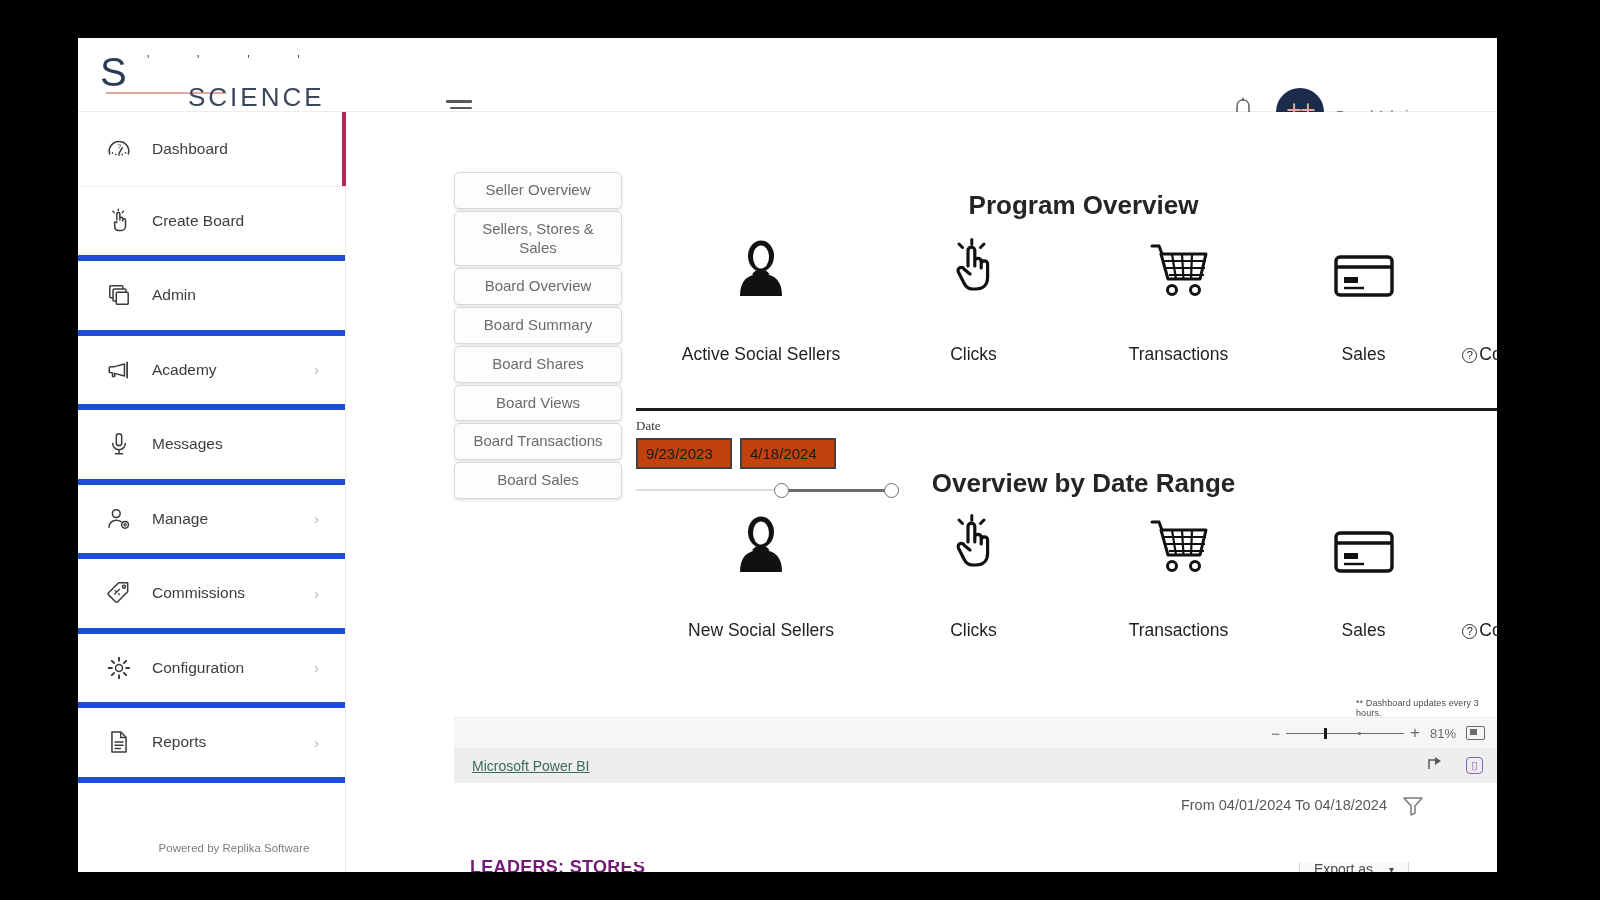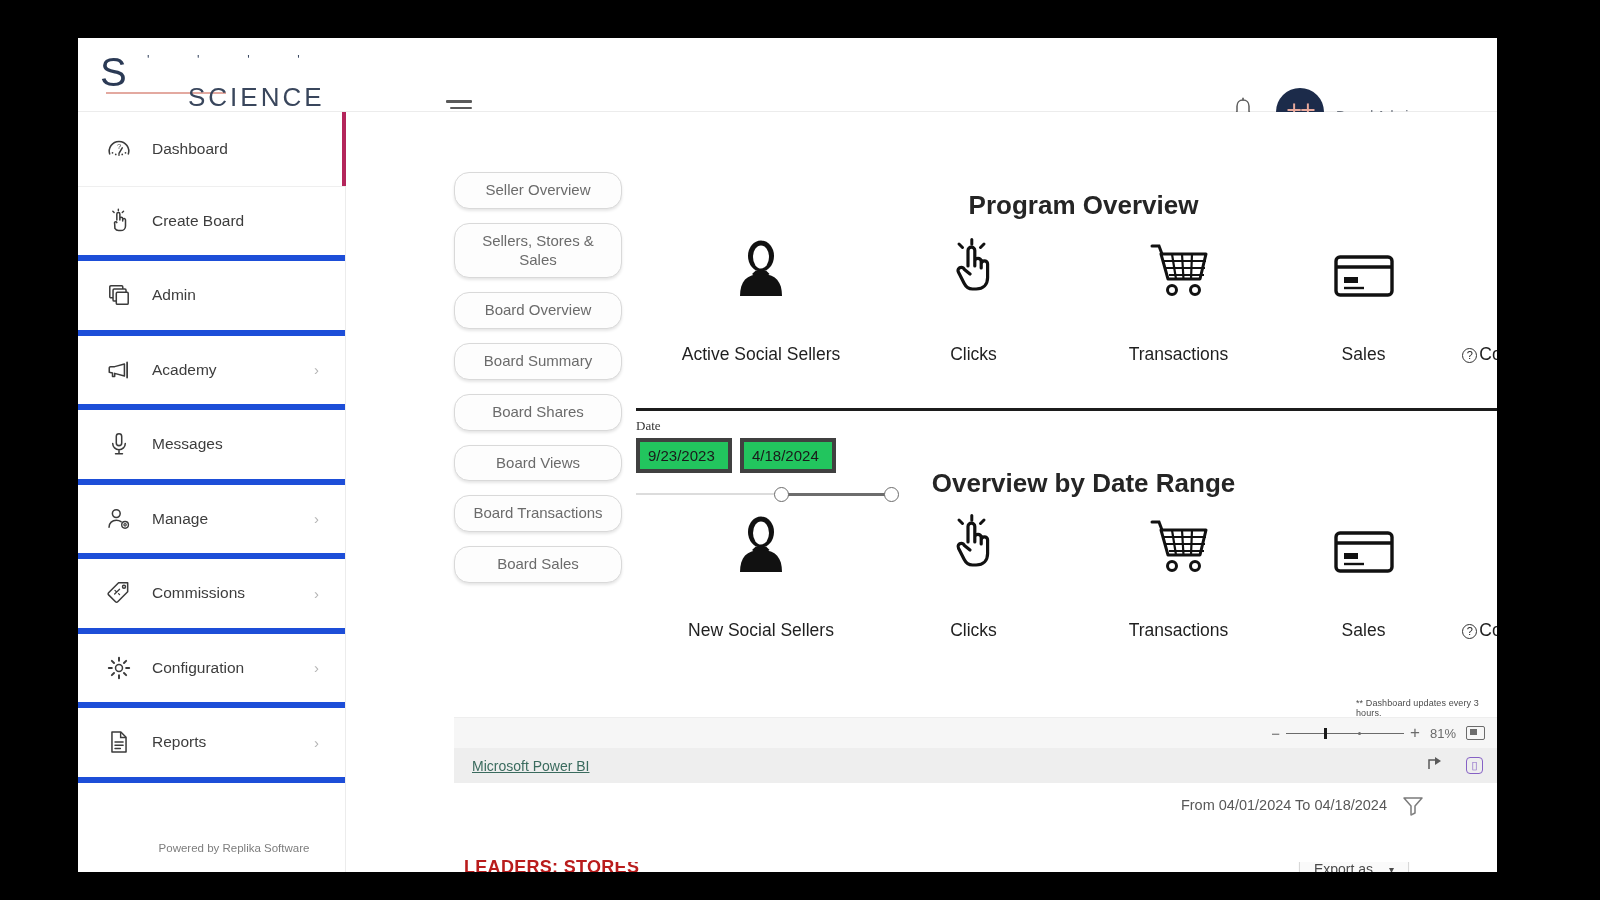--- a/index.html
+++ b/index.html
@@ -49,38 +49,38 @@
   .nav-label { font-size:15.5px; color:#3d3d3d; font-family:"Liberation Sans", sans-serif; }
   .nav-caret { position:absolute; right:26px; color:#b5b5b5; font-size:15px; }
   .nav-item.active::after { content:""; position:absolute; right:-1px; top:0; width:4px; height:100%; background:#b4255b; }
   .powered { position:absolute; left:0; top:730px; width:312px; text-align:center; font-size:11.5px; color:#7d7d7d; }
 
   
   .canvas { position:absolute; left:268px; top:74px; width:1151px; height:760px; background:#fff; }
 
   
   .tabs { position:absolute; left:108px; top:60px; width:168px; }
-  .tabbtn { background:#fdfdfd; border:1px solid #d9d9d9; border-radius:15px; color:#6b6b6b; font-size:15px; text-align:center; padding:8px 10px; margin-bottom:14px; box-shadow: 0 2px 3px rgba(0,0,0,.10); cursor:pointer; line-height:1.25; font-family:"Liberation Sans", sans-serif; }
+  .tabbtn { background:#fdfdfd; border:1px solid #d9d9d9; border-radius:5px; color:#6b6b6b; font-size:15px; text-align:center; padding:8px 10px; margin-bottom:2px; box-shadow: 0 2px 3px rgba(0,0,0,.10); cursor:pointer; line-height:1.25; font-family:"Liberation Sans", sans-serif; }
 
   
   .section-title { position:absolute; font-weight:bold; color:#252525; font-size:26px; font-family:"Liberation Sans", sans-serif; }
   .metric-row { position:absolute; display:flex; width:895px; left:290px; }
   .metric { flex:0 0 auto; text-align:center; }
   .metric .ico { height:78px; display:flex; align-items:flex-end; justify-content:center; }
   .metric .val { height:44px; font-size:22px; color:#222; display:flex; align-items:center; justify-content:center; }
   .metric .lbl { font-size:17.5px; color:#1f1f1f; white-space:nowrap; font-family:"Liberation Sans", sans-serif; }
   .qmark { display:inline-block; width:15px; height:15px; border:1.4px solid #333; border-radius:50%; font-size:11px; line-height:13px; text-align:center; margin-right:2px; vertical-align:1px; }
 
   .divider { position:absolute; left:290px; top:296px; width:895px; height:2.5px; background:#1c1c1c; }
 
   
   .slicer { position:absolute; left:290px; top:306px; width:270px; }
   .slicer-title { font-size:13px; color:#333; font-family:"Liberation Serif", serif; margin-bottom:4px; }
   .slicer-inputs { display:flex; gap:8px; }
-  .slicer-inputs input { width:96px; border:4px solid #404040; background:#22c55e; font-size:15px; padding:5px 8px; color:#1a1a1a; font-family:"Liberation Sans", sans-serif; }
+  .slicer-inputs input { width:96px; border:2px solid #404040; background:#c2410c; font-size:15px; padding:5px 8px; color:#1a1a1a; font-family:"Liberation Sans", sans-serif; }
   .slider-track { position:relative; margin-top:14px; height:14px; width:264px; }
   .slider-track .bar-l { position:absolute; left:0; top:6px; width:145px; height:2px; background:#dcdcdc; }
   .slider-track .bar-m { position:absolute; left:145px; top:6px; width:110px; height:2.5px; background:#6d6d6d; }
   .knob { position:absolute; top:0; width:15px; height:15px; border-radius:50%; border:1.6px solid #6d6d6d; background:#fff; cursor:pointer; }
 
   .footnote { position:absolute; left:1010px; top:586px; font-size:9px; color:#4b4b4b; letter-spacing:.1px; }
 
   
   .pbi-zoombar { position:absolute; left:108px; top:605px; width:1043px; height:31px; background:#f6f6f6; border-top:1px solid #eee; display:flex; align-items:center; justify-content:flex-end; padding-right:12px; gap:10px;}
   .zc { display:flex; align-items:center; gap:6px; color:#6b6b6b; font-size:12px; }
@@ -92,21 +92,21 @@
   .fitbtn::after{content:"";position:absolute;left:3px;top:2px;width:7px;height:6px;background:#6b6b6b;}
 
   .pbi-footer { position:absolute; left:108px; top:636px; width:1043px; height:35px; background:#eeeeee; display:flex; align-items:center; }
   .pbi-link { margin-left:18px; font-size:14px; color:#3a6b5e; text-decoration:underline; cursor:pointer; font-family:"Liberation Sans", sans-serif;}
   .pbi-icons { margin-left:auto; margin-right:14px; display:flex; gap:22px; align-items:center; }
   .pbi-logo { width:17px; height:17px; border:1.6px solid #8661c5; border-radius:4px; color:#8661c5; font-size:11px; line-height:14px; text-align:center; }
 
   .daterange { position:absolute; right:110px; top:685px; font-size:14.5px; color:#585858; }
   .funnel { position:absolute; right:72px; top:682px; cursor:pointer; }
 
-  .leaders { position:absolute; left:118px; top:745px; font-size:18px; font-weight:bold; color:#b91c1c; letter-spacing:.3px; }
+  .leaders { position:absolute; left:124px; top:745px; font-size:18px; font-weight:bold; color:#701a75; letter-spacing:.3px; }
   .exportbtn { position:absolute; right:88px; top:740px; width:110px; height:34px; border:1px solid #d8d8d8; background:#fafafa; border-radius:3px; color:#4a4a4a; font-size:14px; display:flex; align-items:center; justify-content:center; gap:16px; cursor:pointer; box-shadow:0 1px 2px rgba(0,0,0,.07); }
   .fade-bottom { position:absolute; left:268px; top:700px; width:1151px; height:50px; background:linear-gradient(to bottom, rgba(255,255,255,0), #ffffff 70%); pointer-events:none; }
 </style>
 </head>
 <body>
 
 <div id="screen">
 
   <div class="chrome-left"></div>
   <div class="chrome-right"></div>

